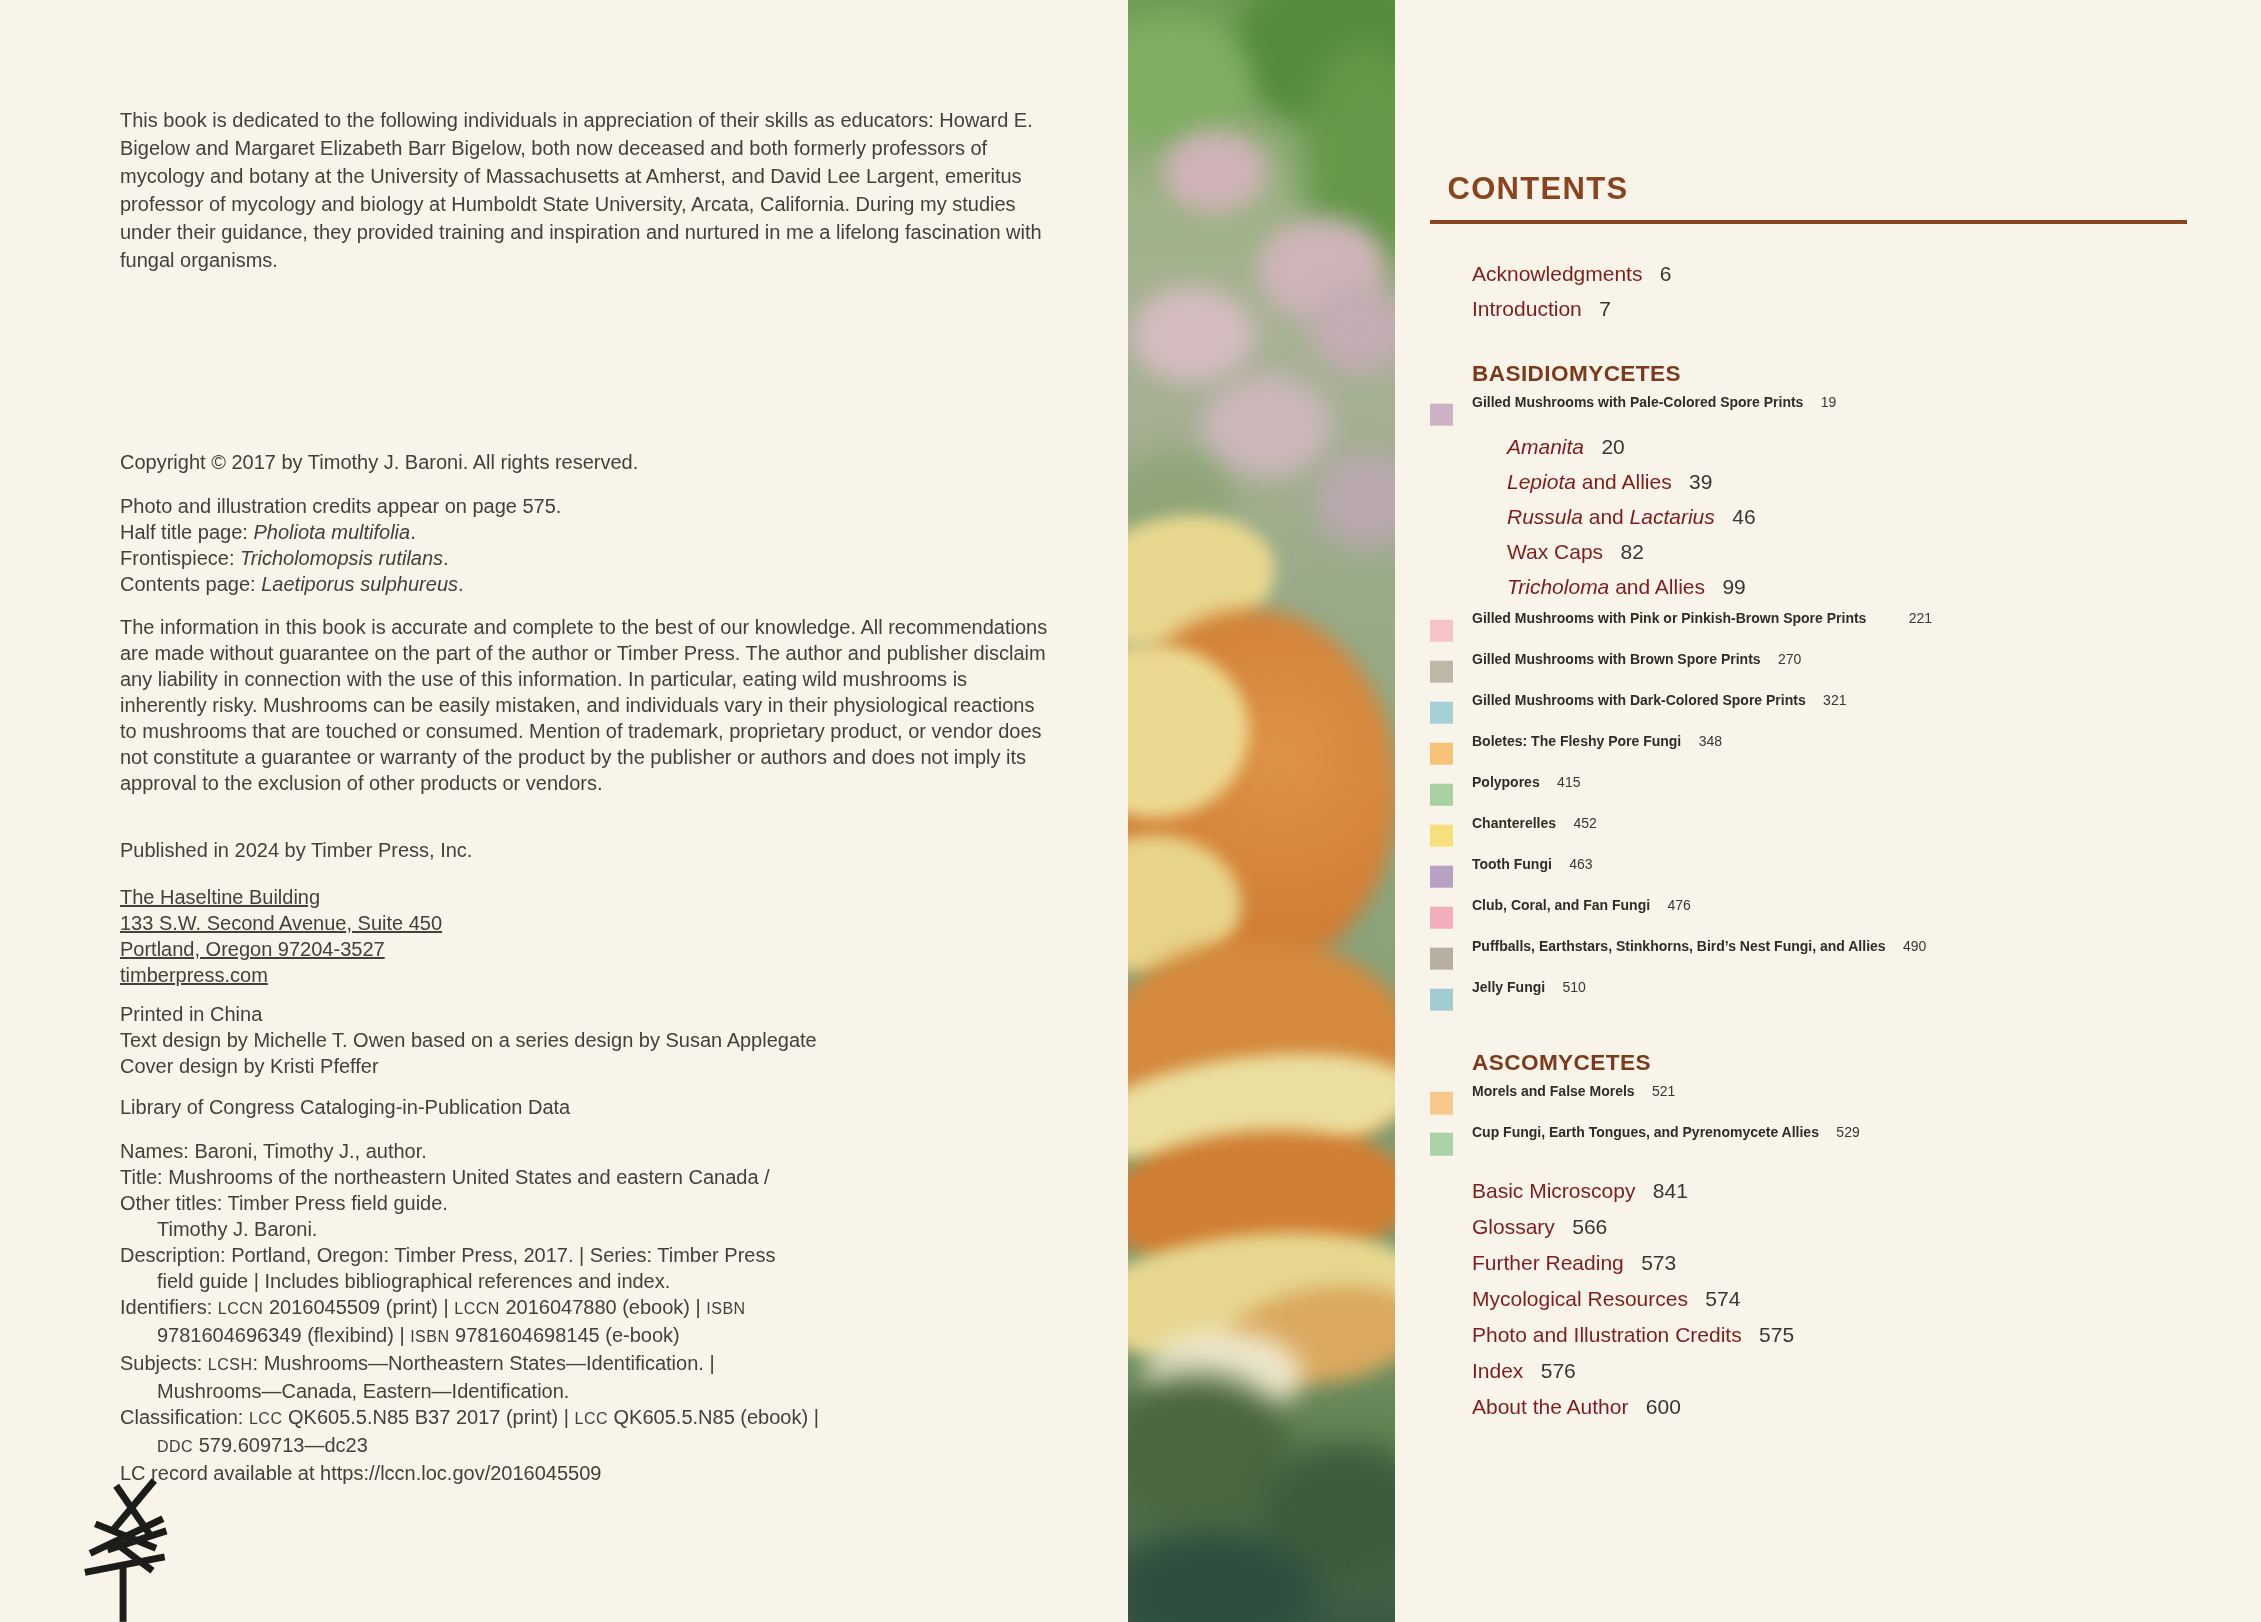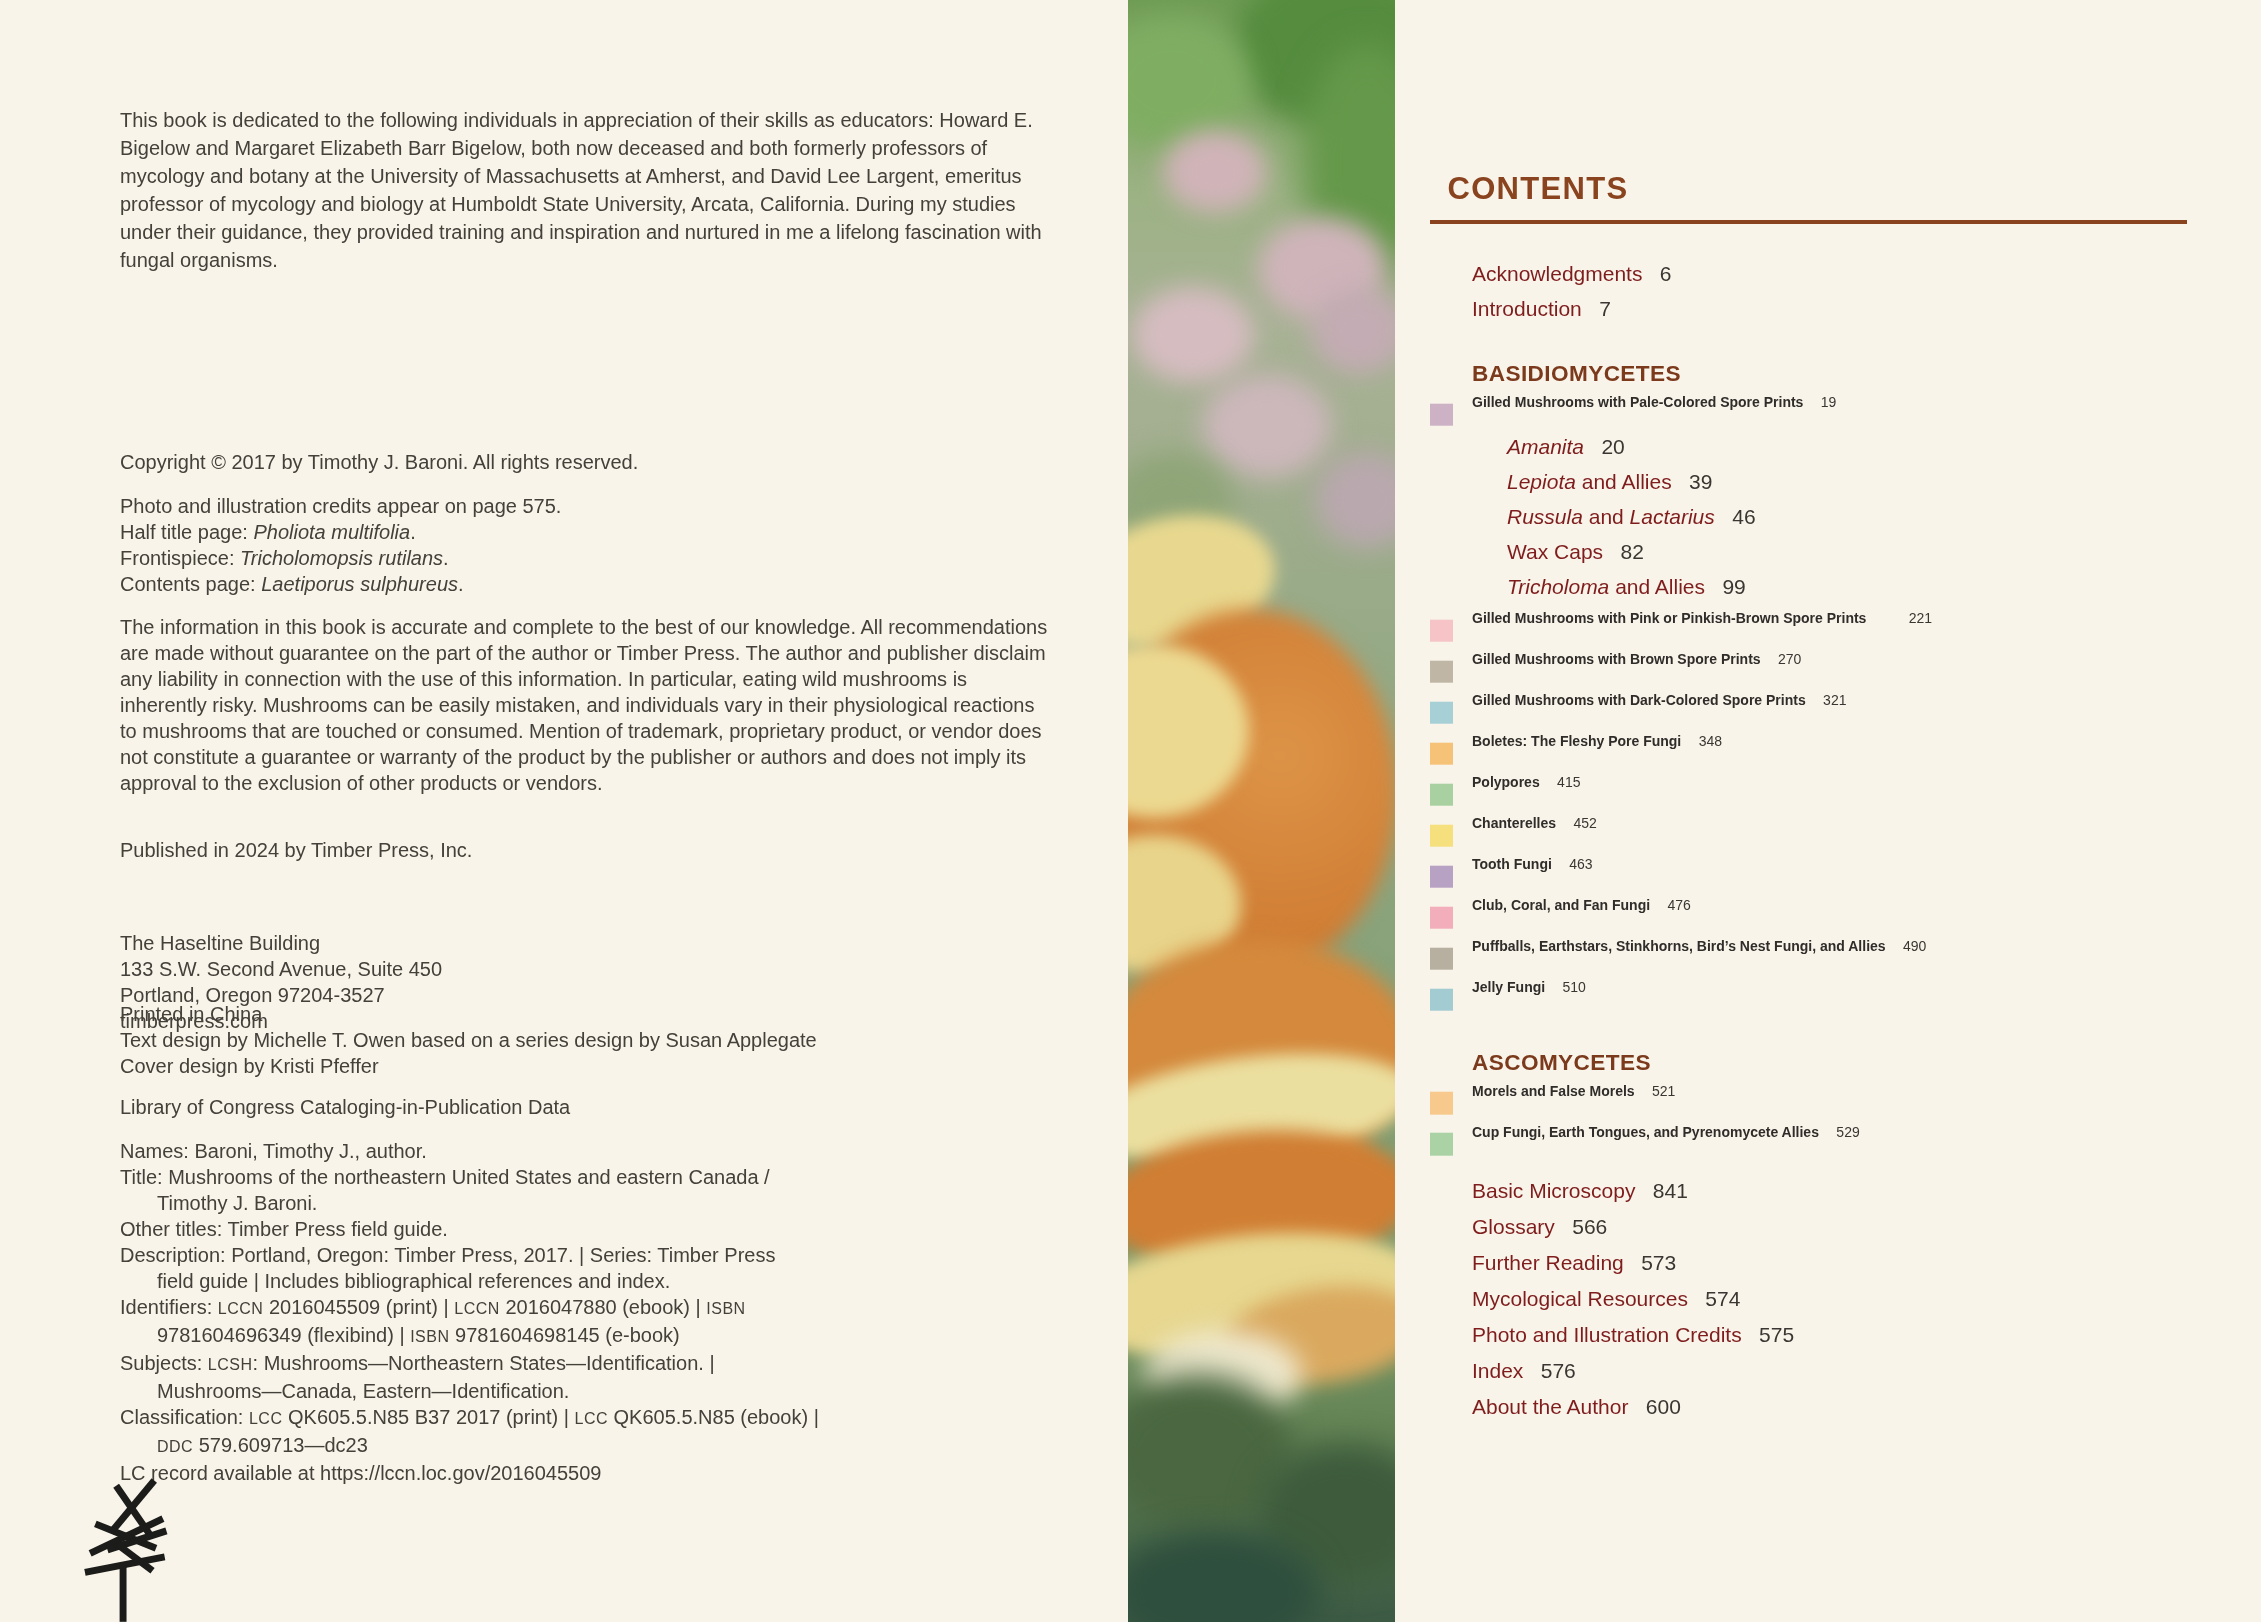--- a/index.html
+++ b/index.html
@@ -7,21 +7,21 @@
   .page{position:relative;width:2261px;height:1622px;background:#f8f4ea;overflow:hidden;}
 
   
   .left-page .blk{position:absolute;left:104px;width:935px;margin:16px;color:#44403a;
     font-size:20px;line-height:26px;font-weight:400;}
   .dedication{top:90px;line-height:28px !important;}
   .copyright{top:433px;}
   .credits{top:477px;}
   .disclaimer{top:598px;}
   .published{top:821px;}
-  .address{top:914px;}
+  .address{top:868px;text-decoration:underline;}
   .printing{top:985px;}
   .lc-heading{top:1078px;}
   .lc{top:1122px;}
   .line{white-space:nowrap;}
   .line.indent{padding-left:37px;}
   .it{font-style:italic;}
   .sc{font-size:0.8em;letter-spacing:0.5px;}
 
   .logo{position:absolute;left:78px;top:1470px;}
 
@@ -79,22 +79,22 @@
       </div>
     <div class="blk printing">
         <div class="line">Printed in China</div>
         <div class="line">Text design by Michelle T. Owen based on a series design by Susan Applegate</div>
         <div class="line">Cover design by Kristi Pfeffer</div>
       </div>
     <p class="blk lc-heading">Library of Congress Cataloging-in-Publication Data</p>
     <div class="blk lc">
         <div class="line"><span>Names: Baroni, Timothy J., author.</span></div>
         <div class="line"><span>Title: Mushrooms of the northeastern United States and eastern Canada /</span></div>
+        <div class="line"><span>Other titles: Timber Press field guide.</span></div>
         <div class="line indent"><span>Timothy J. Baroni.</span></div>
-        <div class="line"><span>Other titles: Timber Press field guide.</span></div>
         <div class="line"><span>Description: Portland, Oregon: Timber Press, 2017. | Series: Timber Press</span></div>
         <div class="line indent"><span>field guide | Includes bibliographical references and index.</span></div>
         <div class="line"><span>Identifiers: </span><span class="sc">LCCN</span><span> 2016045509 (print) | </span><span class="sc">LCCN</span><span> 2016047880 (ebook) | </span><span class="sc">ISBN</span></div>
         <div class="line indent"><span>9781604696349 (flexibind) | </span><span class="sc">ISBN</span><span> 9781604698145 (e-book)</span></div>
         <div class="line"><span>Subjects: </span><span class="sc">LCSH</span><span>: Mushrooms—Northeastern States—Identification. |</span></div>
         <div class="line indent"><span>Mushrooms—Canada, Eastern—Identification.</span></div>
         <div class="line"><span>Classification: </span><span class="sc">LCC</span><span> QK605.5.N85 B37 2017 (print) | </span><span class="sc">LCC</span><span> QK605.5.N85 (ebook) |</span></div>
         <div class="line indent"><span class="sc">DDC</span><span> 579.609713—dc23</span></div>
         <div class="line"><span>LC record available at https://lccn.loc.gov/2016045509</span></div>
       </div>

